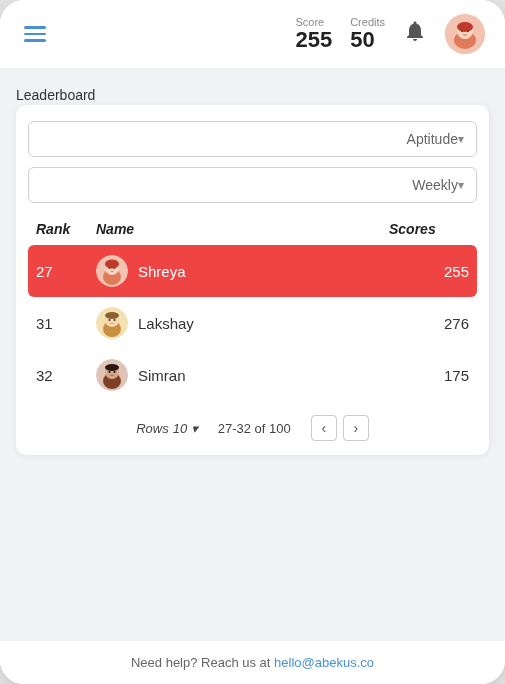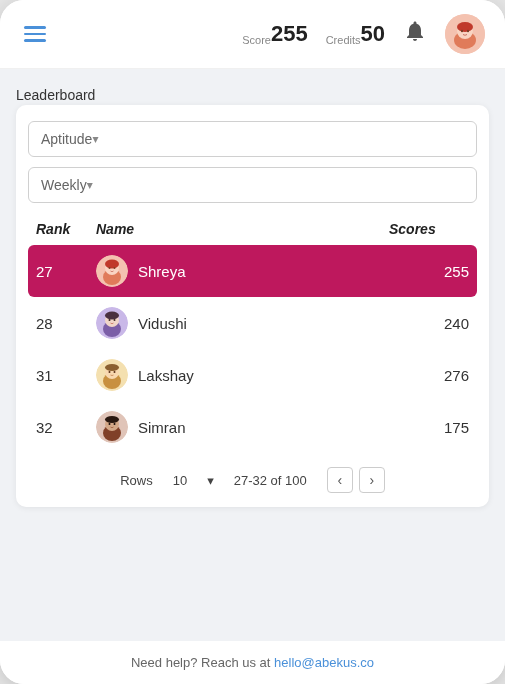--- a/index.html
+++ b/index.html
@@ -53,22 +53,22 @@
       align-items: center;
       gap: 18px;
     }
     .score-credits {
       display: flex;
       gap: 18px;
       align-items: flex-end;
     }
     .stat-block {
       display: flex;
-      flex-direction: row;
-      align-items: flex-end;
+      flex-direction: column;
+      align-items: flex-start;
     }
     .stat-label {
       font-size: 11px;
       color: #888;
       font-weight: 500;
     }
     .stat-value {
       font-size: 22px;
       font-weight: 700;
       color: #222;
@@ -117,21 +117,21 @@
       border-radius: 10px;
       box-shadow: 0 1px 6px rgba(0,0,0,0.07);
       padding: 16px 12px 0 12px;
       margin-bottom: 10px;
     }
     .dropdown {
       border: 1px solid #d0d0d0;
       border-radius: 6px;
       padding: 9px 12px;
       display: flex;
-      justify-content: flex-start;
+      justify-content: flex-end;
       align-items: center;
       margin-bottom: 10px;
       cursor: pointer;
       background: #fff;
     }
     .dropdown-text {
       font-size: 14px;
       color: #666;
     }
     .dropdown-arrow {
@@ -152,21 +152,21 @@
     }
     .th.right { text-align: left; }
     .table-row {
       display: grid;
       grid-template-columns: 60px 1fr 80px;
       padding: 10px 8px;
       align-items: center;
       border-radius: 6px;
     }
     .table-row.highlight {
-      background: #be185d;
+      background: #ef4444;
     }
     .row-rank {
       font-size: 15px;
       color: #333;
       font-weight: 500;
     }
     .table-row.highlight .row-rank,
     .table-row.highlight .row-name,
     .table-row.highlight .row-score {
       color: #fff;
@@ -199,24 +199,25 @@
     .pagination {
       display: flex;
       align-items: center;
       justify-content: center;
       gap: 20px;
       padding: 14px 0;
     }
     .rows-selector {
       display: flex;
       align-items: center;
-      gap: 20px;
+      gap: 4px;
       font-size: 13px;
       color: #444;
       cursor: pointer;
+      font-style: italic;
     }
     .page-info {
       font-size: 13px;
       color: #444;
     }
     .page-nav {
       display: flex;
       gap: 6px;
     }
     .page-btn {
@@ -321,36 +322,20 @@
         <ellipse cx="16" cy="9" rx="7" ry="4.5" fill="#c0392b"></ellipse>
         <circle cx="13.5" cy="13" r="1" fill="#7a4028"></circle>
         <circle cx="18.5" cy="13" r="1" fill="#7a4028"></circle>
         <path d="M14.5 16 Q16 17.5 17.5 16" stroke="#c87060" stroke-width="0.8" fill="none"></path>
       </svg></div>
         <span class="row-name">Shreya</span>
       </div>
       <div class="row-score">255</div>
     </div>
           <div class="table-row">
-      <div class="row-rank">28</div>
-      <div class="row-name-cell">
-        <div class="row-avatar"><svg viewBox="0 0 32 32" xmlns="http://www.w3.org/2000/svg">
-        <circle cx="16" cy="16" r="16" fill="#c9b8e8"></circle>
-        <ellipse cx="16" cy="22" rx="9" ry="8" fill="#7b5ea7"></ellipse>
-        <circle cx="16" cy="13" r="7" fill="#f0d5c8"></circle>
-        <ellipse cx="16" cy="8.5" rx="7" ry="4" fill="#4a3040"></ellipse>
-        <circle cx="13.5" cy="13" r="1" fill="#3a2820"></circle>
-        <circle cx="18.5" cy="13" r="1" fill="#3a2820"></circle>
-        <path d="M14.5 16 Q16 17.5 17.5 16" stroke="#c87060" stroke-width="0.8" fill="none"></path>
-      </svg></div>
-        <span class="row-name">Vidushi</span>
-      </div>
-      <div class="row-score">240</div>
-    </div>
-          <div class="table-row">
       <div class="row-rank">31</div>
       <div class="row-name-cell">
         <div class="row-avatar"><svg viewBox="0 0 32 32" xmlns="http://www.w3.org/2000/svg">
         <circle cx="16" cy="16" r="16" fill="#f4e0b0"></circle>
         <ellipse cx="16" cy="22" rx="9" ry="8" fill="#c89040"></ellipse>
         <circle cx="16" cy="13" r="7" fill="#f8d8b0"></circle>
         <ellipse cx="16" cy="8.5" rx="7" ry="3.5" fill="#8b6030"></ellipse>
         <circle cx="13.5" cy="13" r="1" fill="#5a3018"></circle>
         <circle cx="18.5" cy="13" r="1" fill="#5a3018"></circle>
         <path d="M14.5 16 Q16 17 17.5 16" stroke="#c08050" stroke-width="0.8" fill="none"></path>

